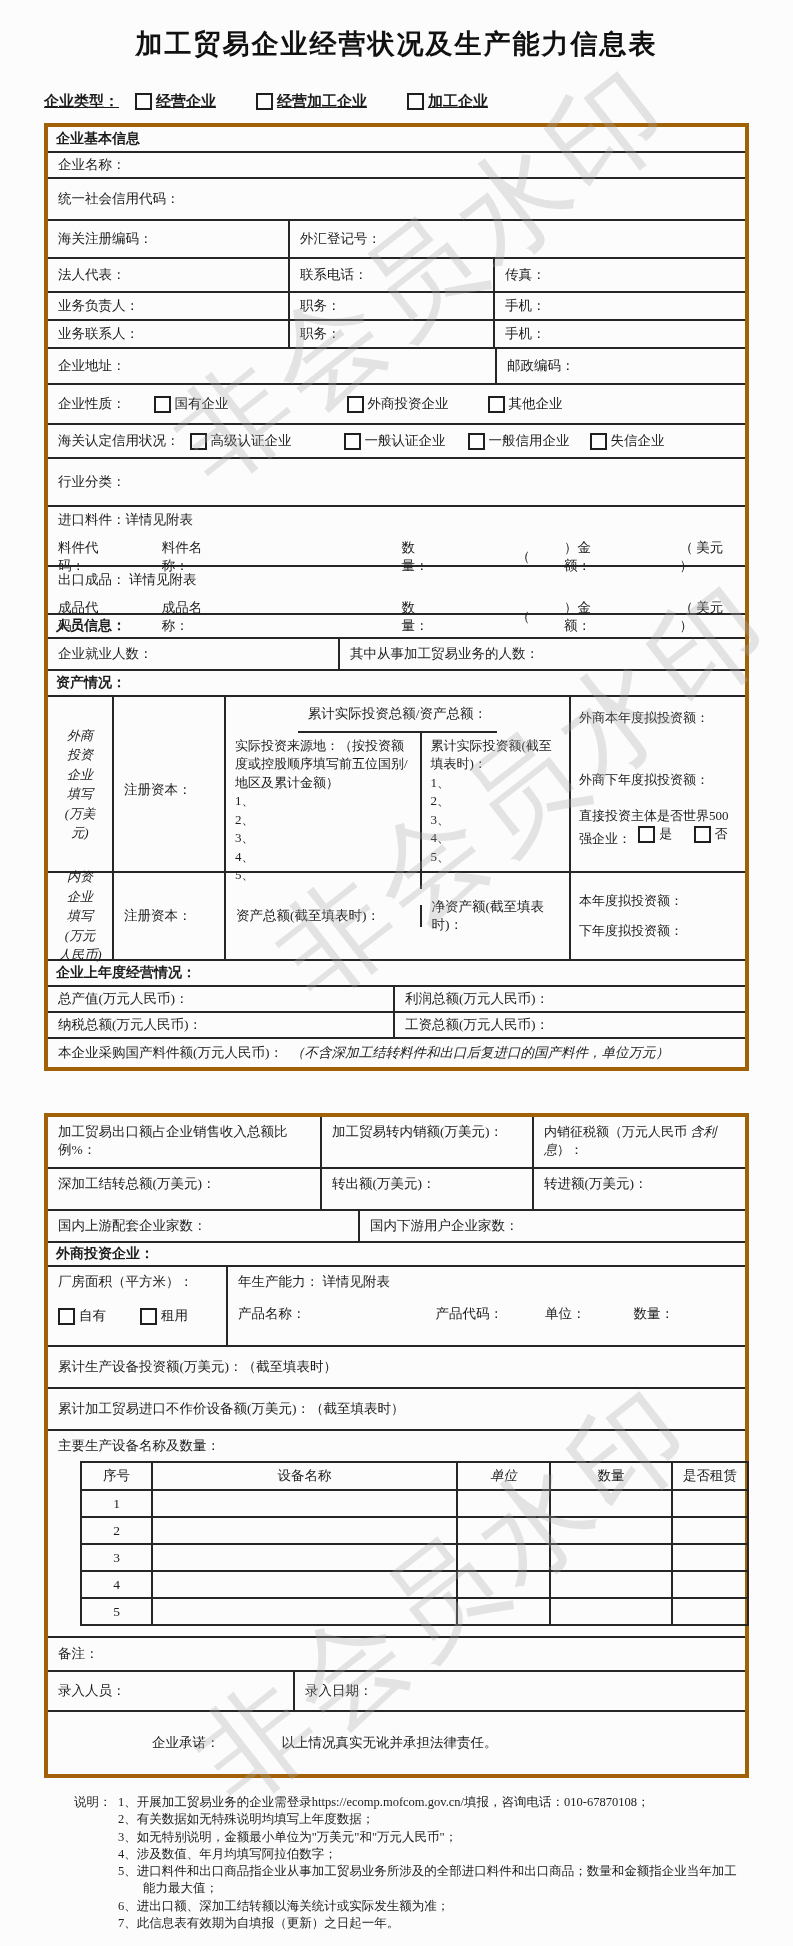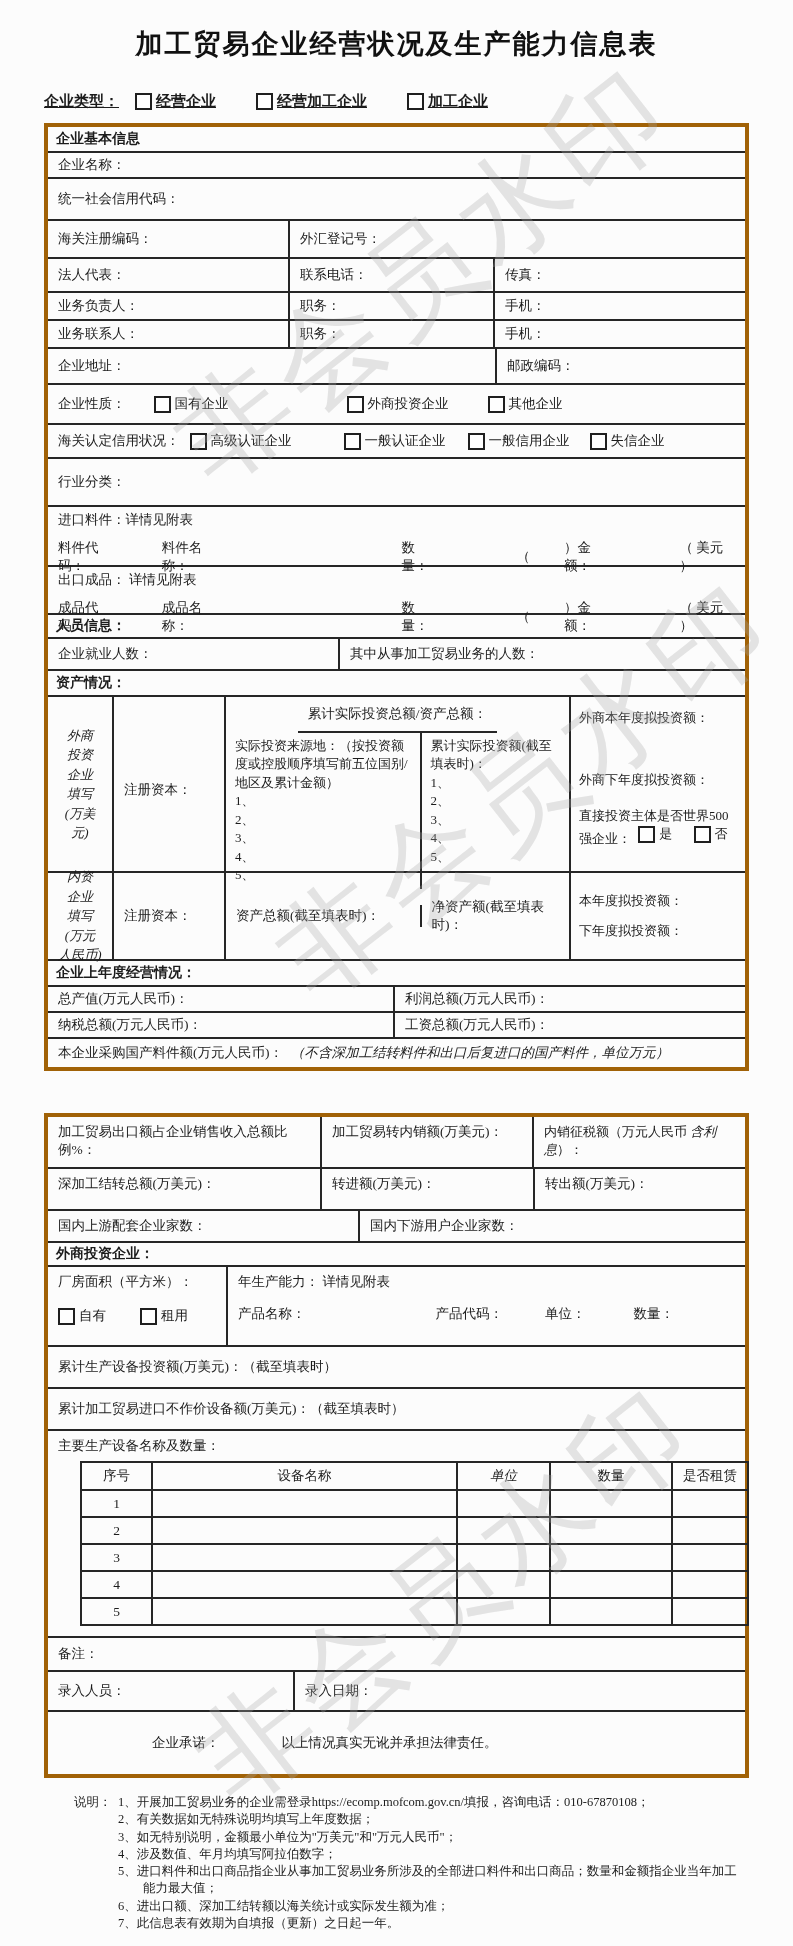--- a/index.html
+++ b/index.html
@@ -373,25 +373,25 @@
       </div>
       <div class="c top small" style="flex:1;display:block;padding-top:6px;">
         <span>内销征税额（万元人民币 </span><span class="it">含利息</span><span>）：</span>
       </div>
     </div>
 
     <div class="row" style="height:42px;">
       <div class="c top" style="width:272px;flex:none;">
         <span>深加工结转总额(万美元)：</span>
       </div>
+      <div class="c top" style="width:212px;flex:none;">
+        <span>转出额(万美元)：</span>
+      </div>
       <div class="c top" style="flex:1;">
         <span>转进额(万美元)：</span>
-      </div>
-      <div class="c top" style="width:212px;flex:none;">
-        <span>转出额(万美元)：</span>
       </div>
     </div>
 
     <div class="row" style="height:32px;">
       <div class="c" style="width:310px;flex:none;">
         <span>国内上游配套企业家数：</span>
       </div>
       <div class="c" style="flex:1;">
         <span>国内下游用户企业家数：</span>
       </div>

